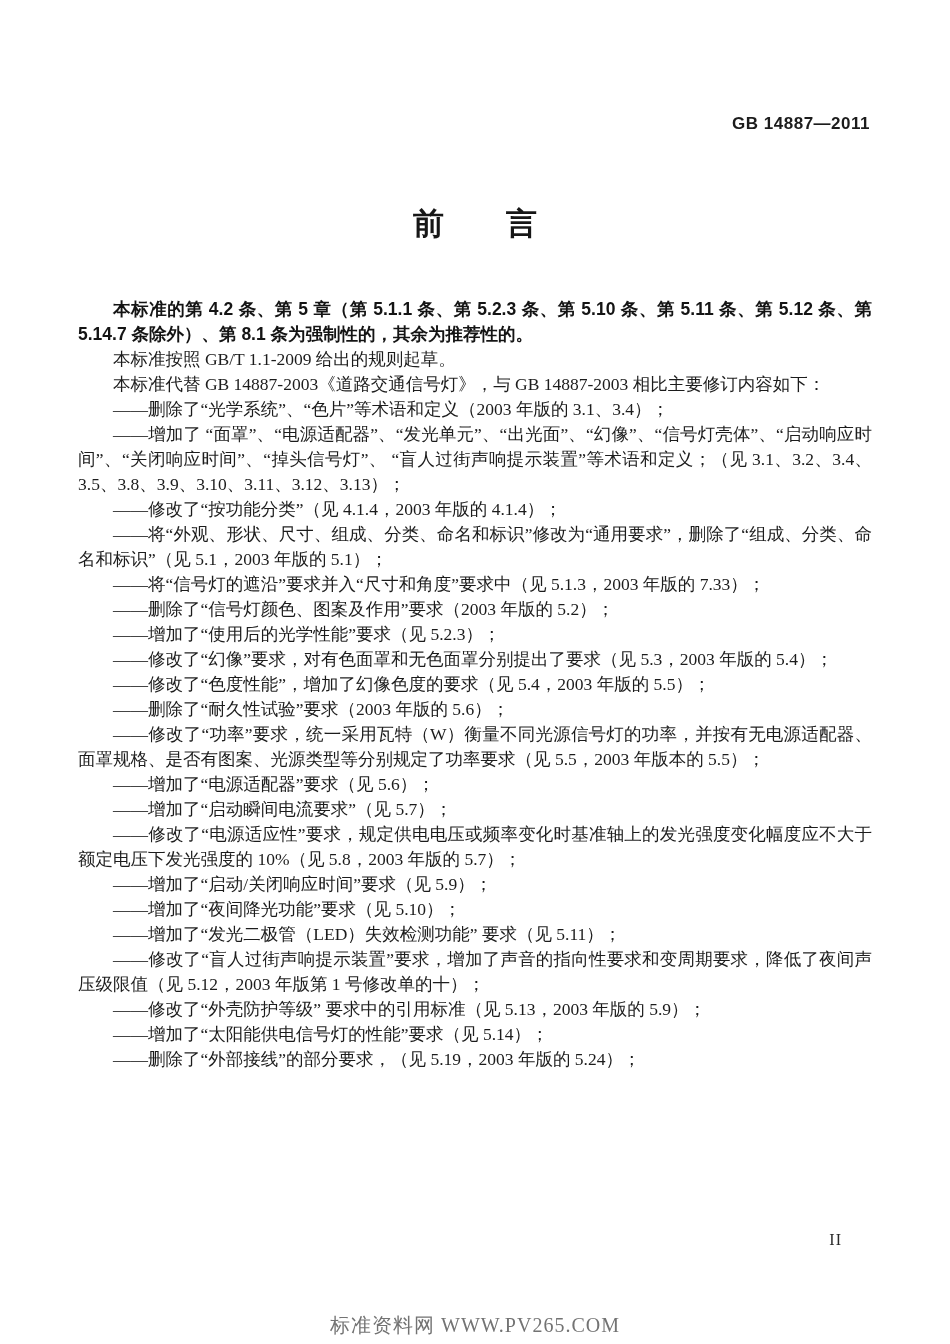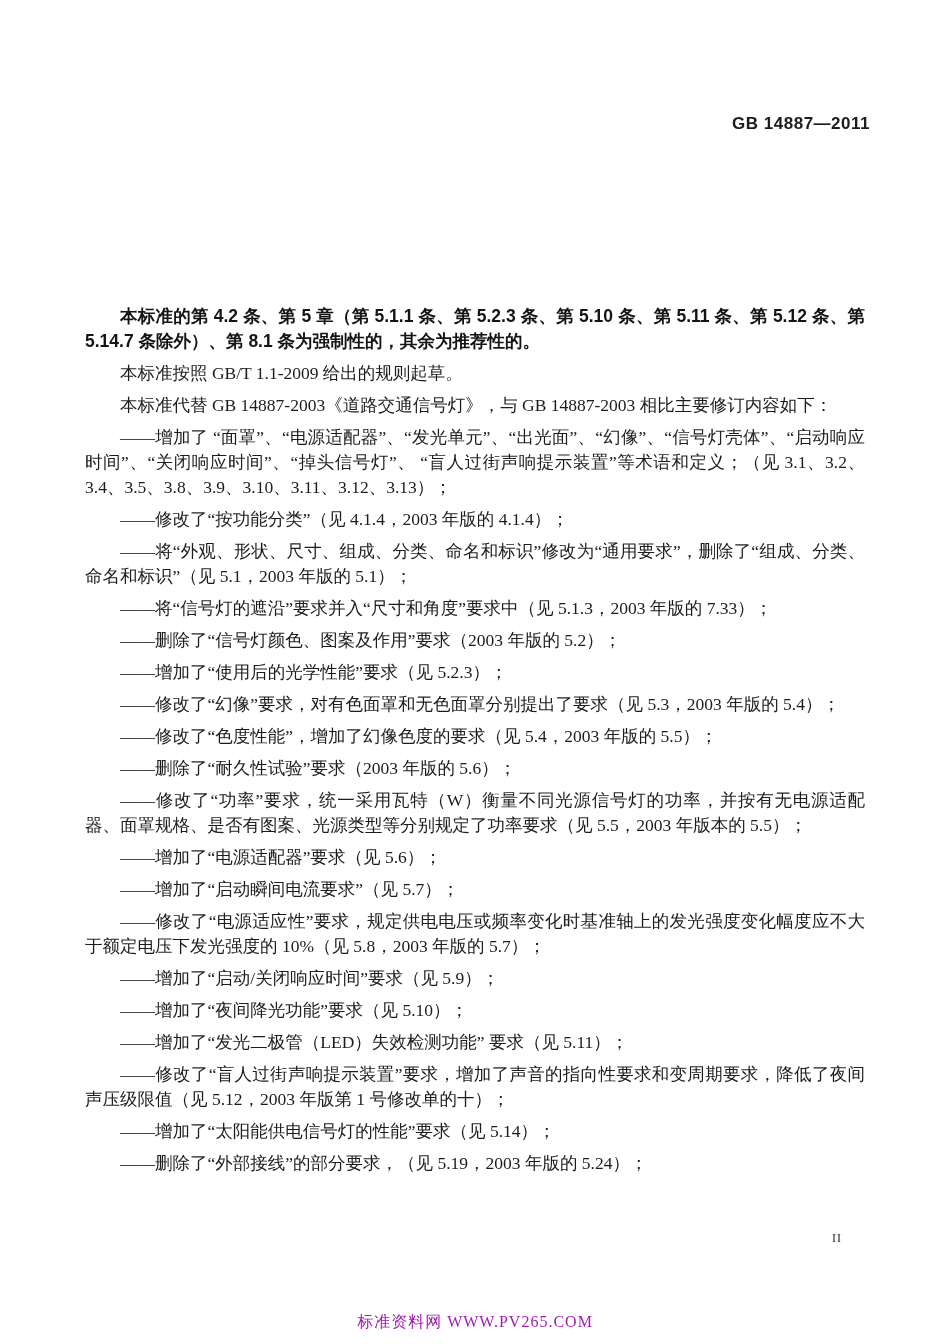--- a/index.html
+++ b/index.html
@@ -41,78 +41,81 @@
   .body-text {
     position: absolute;
     top: 297px;
     left: 78px;
     width: 794px;
     font-size: 17.5px;
     line-height: 25px;
     text-align: justify;
   }
   .para {
-    margin: 7px;
+    margin: 0;
     padding: 0;
     text-indent: 2em;
   }
   .para-bold {
     font-family: "Liberation Sans", sans-serif;
     font-weight: bold;
     color: #141414;
   }
   .page-number {
     position: absolute;
     top: 1231px;
     right: 108px;
-    font-size: 12px;
+    font-size: 16px;
     letter-spacing: 1px;
     color: #2a2a2a;
   }
   .watermark {
     position: absolute;
     top: 1312px;
     left: 0;
     width: 100%;
     text-align: center;
-    font-size: 16px;
+    font-size: 20px;
     letter-spacing: 1px;
-    color: #a21caf;
+    color: #737373;
   }
 </style>
 </head>
 <body>
 
 <div class="page">
 
   <div class="doc-code">GB 14887—2011</div>
 
+  <div class="doc-title">前　　言</div>
 
   <div class="body-text">
     <p class="para para-bold">本标准的第 4.2 条、第 5 章（第 5.1.1 条、第 5.2.3 条、第 5.10 条、第 5.11 条、第 5.12 条、第 5.14.7 条除外）、第 8.1 条为强制性的，其余为推荐性的。</p>
     <p class="para">本标准按照 GB/T 1.1-2009 给出的规则起草。</p>
     <p class="para">本标准代替 GB 14887-2003《道路交通信号灯》，与 GB 14887-2003 相比主要修订内容如下：</p>
     <div>
+        <p class="para">——删除了“光学系统”、“色片”等术语和定义（2003 年版的 3.1、3.4）；</p>
         <p class="para">——增加了 “面罩”、“电源适配器”、“发光单元”、“出光面”、“幻像”、“信号灯壳体”、“启动响应时间”、“关闭响应时间”、“掉头信号灯”、 “盲人过街声响提示装置”等术语和定义；（见 3.1、3.2、3.4、3.5、3.8、3.9、3.10、3.11、3.12、3.13）；</p>
         <p class="para">——修改了“按功能分类”（见 4.1.4，2003 年版的 4.1.4）；</p>
         <p class="para">——将“外观、形状、尺寸、组成、分类、命名和标识”修改为“通用要求”，删除了“组成、分类、命名和标识”（见 5.1，2003 年版的 5.1）；</p>
         <p class="para">——将“信号灯的遮沿”要求并入“尺寸和角度”要求中（见 5.1.3，2003 年版的 7.33）；</p>
         <p class="para">——删除了“信号灯颜色、图案及作用”要求（2003 年版的 5.2）；</p>
         <p class="para">——增加了“使用后的光学性能”要求（见 5.2.3）；</p>
         <p class="para">——修改了“幻像”要求，对有色面罩和无色面罩分别提出了要求（见 5.3，2003 年版的 5.4）；</p>
         <p class="para">——修改了“色度性能”，增加了幻像色度的要求（见 5.4，2003 年版的 5.5）；</p>
         <p class="para">——删除了“耐久性试验”要求（2003 年版的 5.6）；</p>
         <p class="para">——修改了“功率”要求，统一采用瓦特（W）衡量不同光源信号灯的功率，并按有无电源适配器、面罩规格、是否有图案、光源类型等分别规定了功率要求（见 5.5，2003 年版本的 5.5）；</p>
         <p class="para">——增加了“电源适配器”要求（见 5.6）；</p>
         <p class="para">——增加了“启动瞬间电流要求”（见 5.7）；</p>
         <p class="para">——修改了“电源适应性”要求，规定供电电压或频率变化时基准轴上的发光强度变化幅度应不大于额定电压下发光强度的 10%（见 5.8，2003 年版的 5.7）；</p>
         <p class="para">——增加了“启动/关闭响应时间”要求（见 5.9）；</p>
         <p class="para">——增加了“夜间降光功能”要求（见 5.10）；</p>
         <p class="para">——增加了“发光二极管（LED）失效检测功能” 要求（见 5.11）；</p>
         <p class="para">——修改了“盲人过街声响提示装置”要求，增加了声音的指向性要求和变周期要求，降低了夜间声压级限值（见 5.12，2003 年版第 1 号修改单的十）；</p>
+        <p class="para">——修改了“外壳防护等级” 要求中的引用标准（见 5.13，2003 年版的 5.9）；</p>
         <p class="para">——增加了“太阳能供电信号灯的性能”要求（见 5.14）；</p>
         <p class="para">——删除了“外部接线”的部分要求，（见 5.19，2003 年版的 5.24）；</p>
       </div>
   </div>
 
   <div class="page-number">II</div>
 
   <div class="watermark">标准资料网 WWW.PV265.COM</div>
 
 </div>

